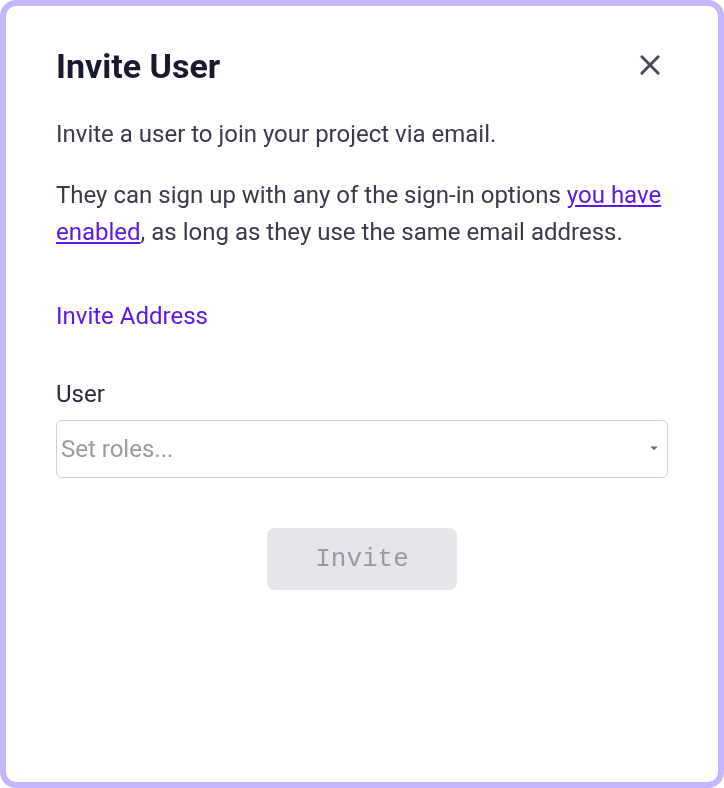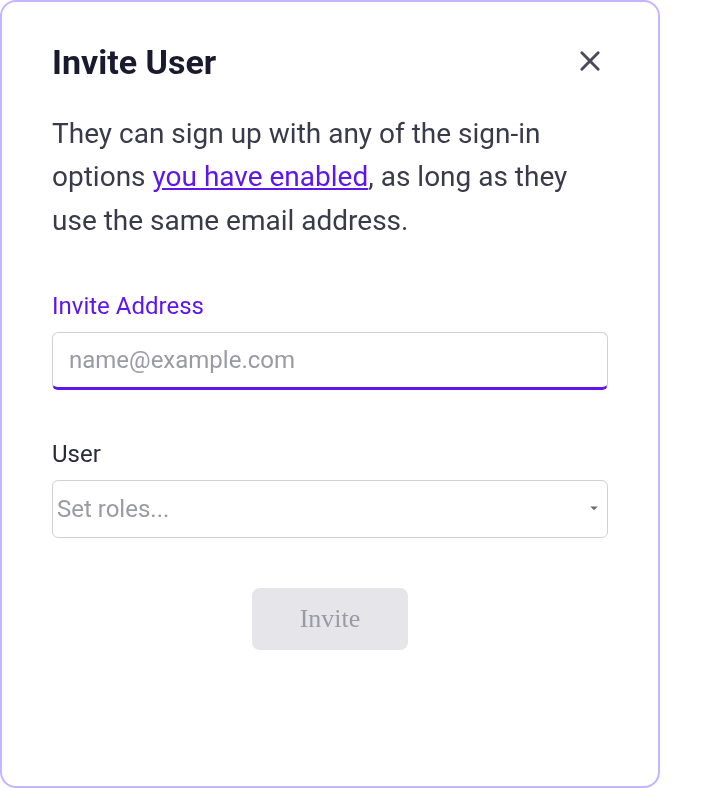--- a/index.html
+++ b/index.html
@@ -7,24 +7,24 @@
       padding: 0;
       box-sizing: border-box;
     }
     body {
       font-family: -apple-system, BlinkMacSystemFont, "Segoe UI", Roboto, Helvetica, Arial, sans-serif;
       background: #fff;
       width: 724px;
       height: 788px;
     }
     .modal {
-      width: 660px;
+      width: 724px;
       height: 788px;
       background: #fff;
-      border: 2px solid #c4b5fd;
+      border: 6px solid #c4b5fd;
       border-radius: 16px;
       padding: 40px 50px;
       position: relative;
     }
     .modal-header {
       display: flex;
       justify-content: space-between;
       align-items: center;
       margin-bottom: 30px;
     }
@@ -47,21 +47,21 @@
       width: 28px;
       height: 28px;
     }
     .description {
       font-size: 24px;
       line-height: 1.55;
       color: #3a3a4a;
       margin-bottom: 24px;
     }
     .description-2 {
-      font-size: 28px;
+      font-size: 24px;
       line-height: 1.55;
       color: #3a3a4a;
       margin-bottom: 50px;
     }
     .link {
       color: #5e17eb;
       text-decoration: underline;
       cursor: pointer;
     }
     .field-group {
@@ -128,47 +128,47 @@
       margin-top: 40px;
     }
     .submit-btn {
       background: #e5e5ea;
       color: #9a9aa5;
       border: none;
       border-radius: 8px;
       font-size: 26px;
       padding: 16px 48px;
       cursor: not-allowed;
-      font-family: Liberation Serif, serif;
+      font-family: Liberation Mono, monospace;
     }
   </style>
 </head>
 <body>
 
 <div class="modal">
   <div class="modal-header">
     <h1 class="modal-title">Invite User</h1>
     <button class="close-btn">
       <span>
         <svg viewBox="0 0 24 24" fill="none" stroke="currentColor" stroke-width="2.5" stroke-linecap="round">
           <line x1="5" y1="5" x2="19" y2="19"></line>
           <line x1="19" y1="5" x2="5" y2="19"></line>
         </svg>
       </span>
     </button>
   </div>
 
+  <p class="description">Invite a user to join your project via email.</p>
 
   <p class="description-2">
     <span>They can sign up with any of the sign-in options </span><a class="link">you have enabled</a><span>, as long as they use the same email address.</span>
   </p>
 
   <div class="field-group">
     <label class="field-label">Invite Address</label>
-    <input type="text" class="text-input" autofocus="" placeholder="name@example.com" style="">
   </div>
 
   <div class="field-group">
     <label class="field-label-dark">User</label>
     <div class="select-input">
       <span class="select-placeholder">Set roles...</span>
       <span class="caret-down">
         <svg viewBox="0 0 24 24" fill="currentColor">
           <path d="M7 10l5 5 5-5z"></path>
         </svg>

